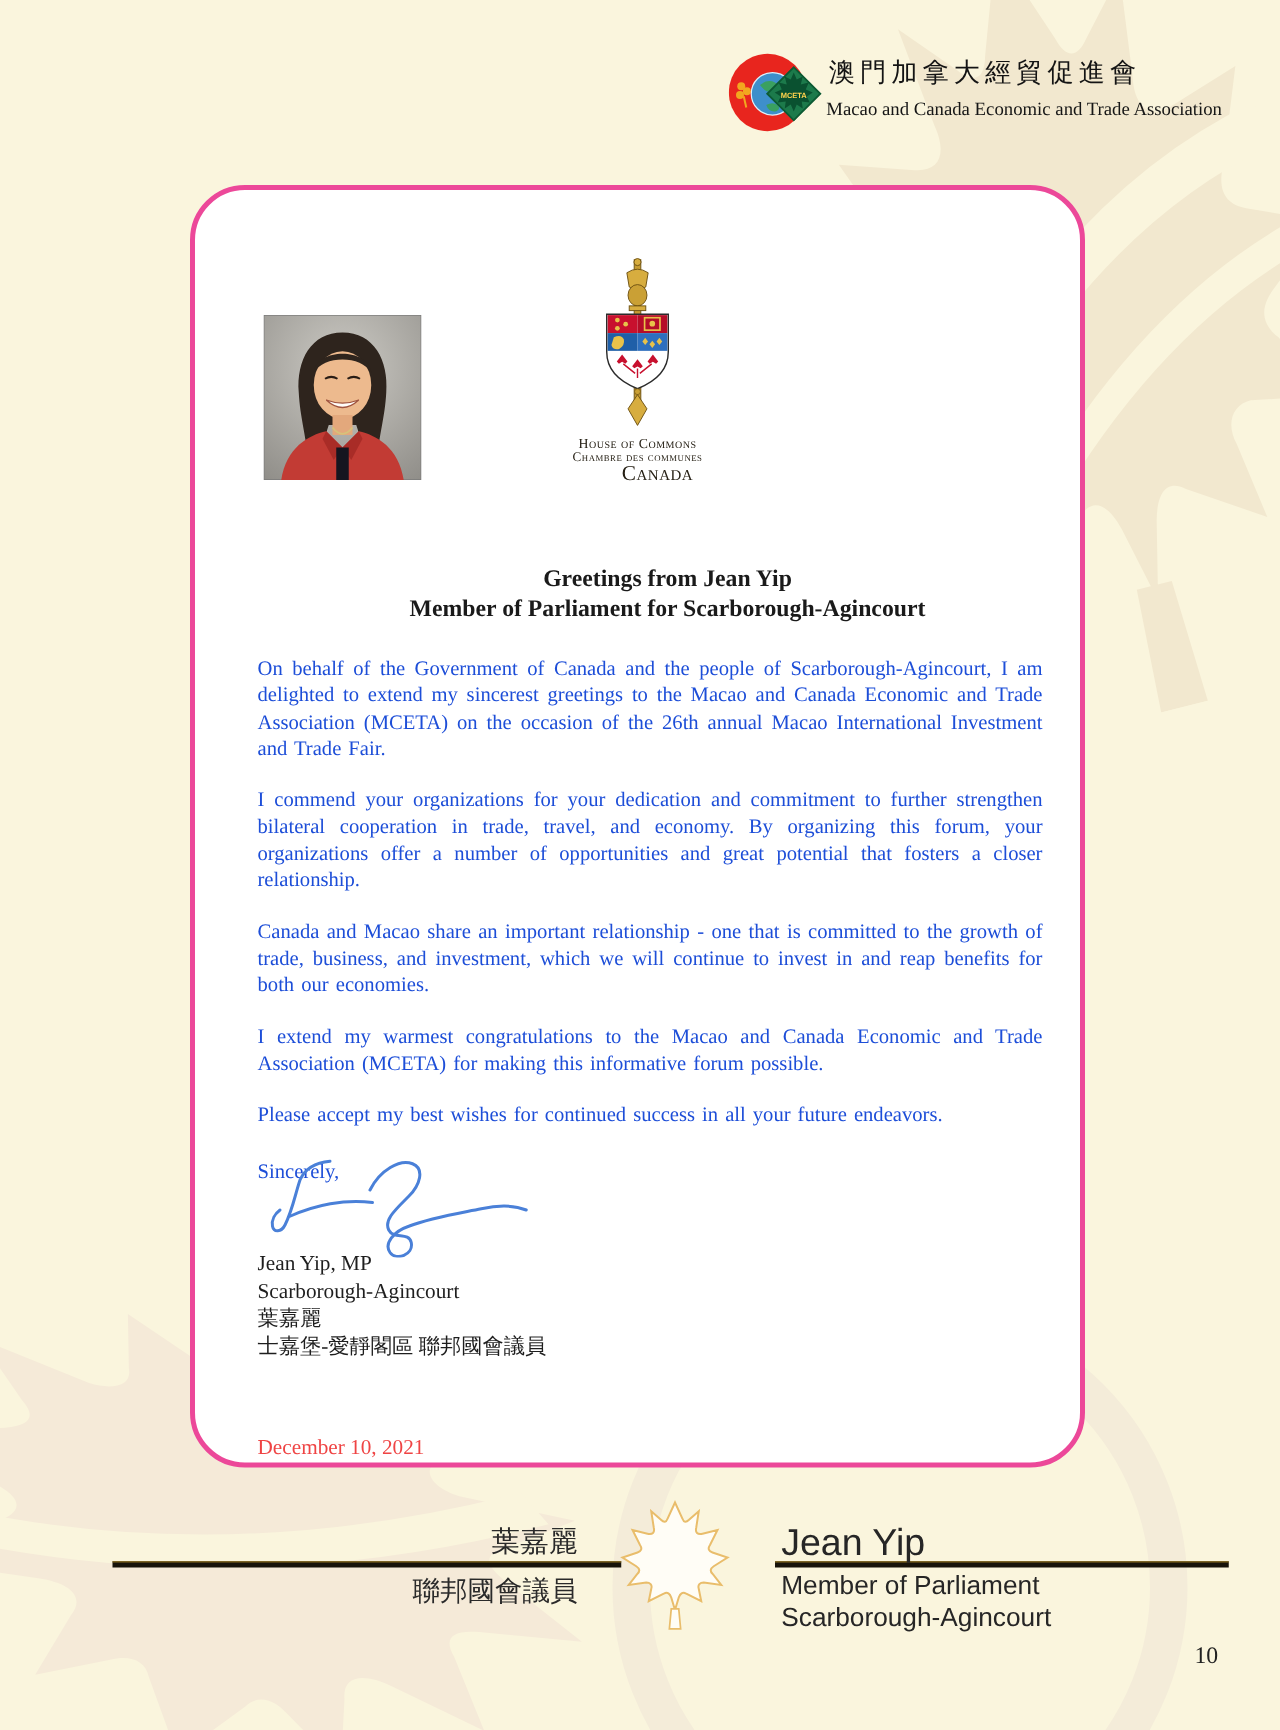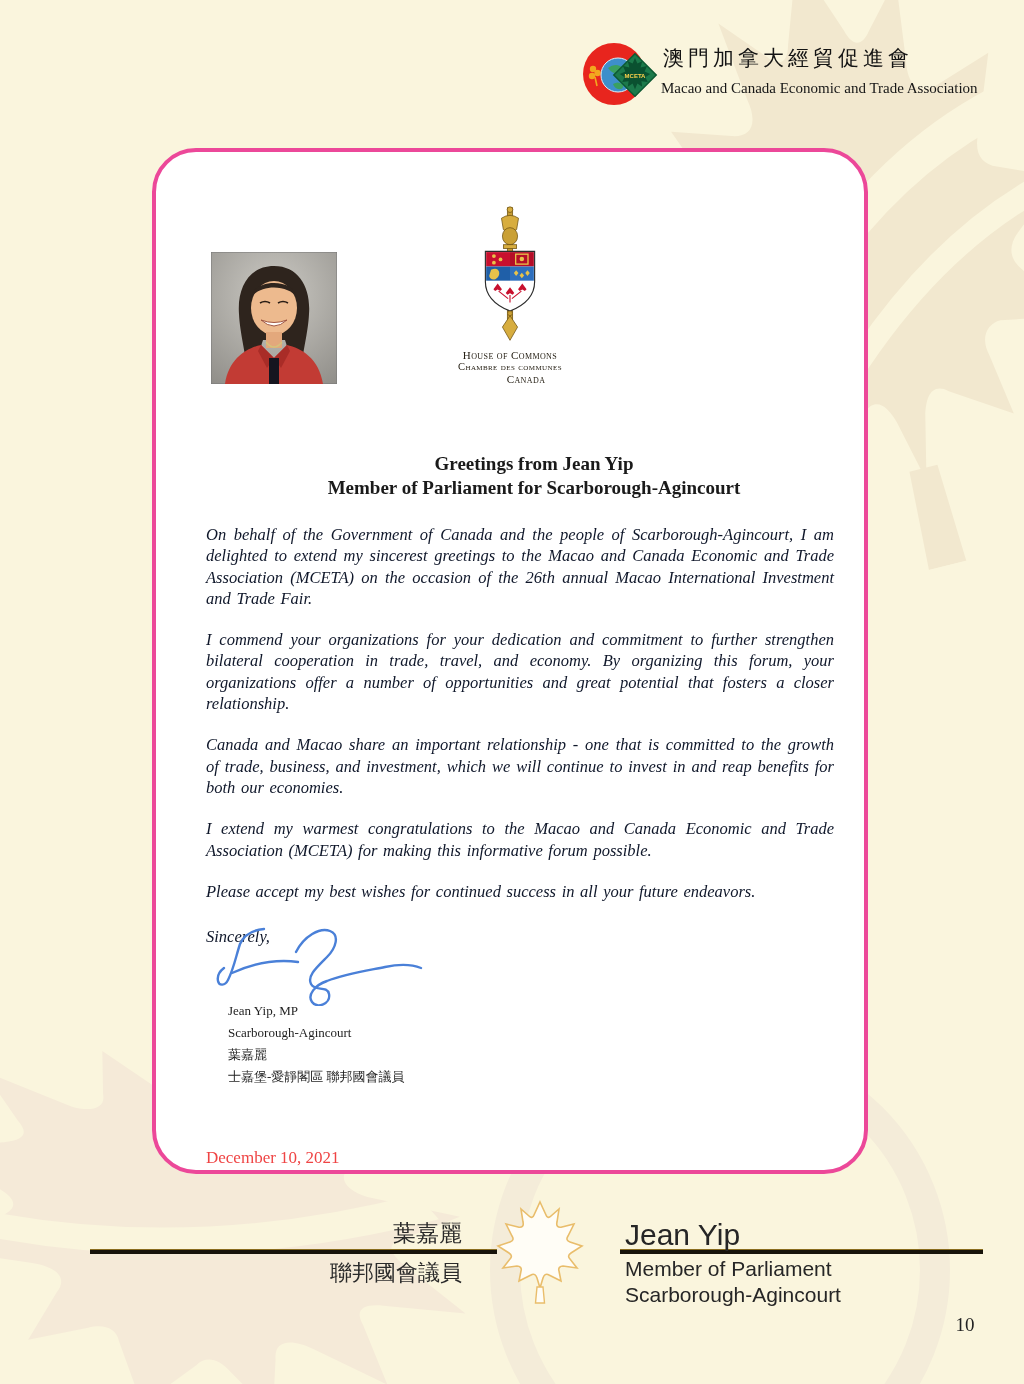--- a/index.html
+++ b/index.html
@@ -38,42 +38,41 @@
     background:#ffffff; border:4px solid #ec4899; border-radius:44px; z-index:2;
   }
   .photo { position:absolute; left:55px; top:100px; }
   .crest { position:absolute; left:50%; top:52px; transform:translateX(-50%); }
   .crest-caption {
     position:absolute; left:0; right:0; top:197px; text-align:center;
     font-variant:small-caps; color:#262015; line-height:12px; letter-spacing:0.4px;
   }
   .crest-caption .l1 { font-size:11px; }
   .crest-caption .l2 { font-size:10.5px; }
-  .crest-caption .l3 { font-size:11px;padding-left:32px; }
+  .crest-caption .l3 { font-size:17px;padding-left:32px; }
 
   .letter-title {
     position:absolute; left:0; right:0; top:300px; text-align:center;
     font-weight:bold; font-size:19px; line-height:24px; color:#1a1a1a;padding-left:48px;
   }
 
   .letter-body {
     position:absolute; left:50px; top:372px; width:628px;
     font-size:16.5px; line-height:21.3px; text-align:justify; word-spacing:1.5px;
-    color:#0f172a;
-    font-style:italic;
+    color:#1d4ed8;
   }
   .letter-body p { margin-bottom:20px; }
   .letter-body p.last { margin-bottom:24px; }
   .closing { text-align:left; }
 
   .signature { position:absolute; left:50px; top:770px; }
 
   .name-block {
     position:absolute; left:50px; top:848px;
-    font-size:13px; line-height:22px; color:#1e1e1e;margin-left:22px;
+    font-size:17px; line-height:22px; color:#1e1e1e;
   }
   .letter-date { position:absolute; left:50px; top:996px; font-size:17px; color:#ef4444; }
 
   
   .footer { position:absolute; left:0; top:0; width:1024px; height:1384px; z-index:3; pointer-events:none; }
   .rule-left  { position:absolute; left:90px;  top:1249px; width:407px; height:5px; background:#17130a; border-top:1px solid #8a6d1e; }
   .rule-right { position:absolute; left:620px; top:1249px; width:363px; height:5px; background:#17130a; border-top:1px solid #8a6d1e; }
   .f-cn { font-family:"Liberation Sans","DejaVu Sans",sans-serif; color:#2a2a2a; }
   .f-cn-name  { position:absolute; left:240px; top:1218px; width:222px; text-align:right; font-size:23px; }
   .f-cn-title { position:absolute; left:240px; top:1258px; width:222px; text-align:right; font-size:22px; }

